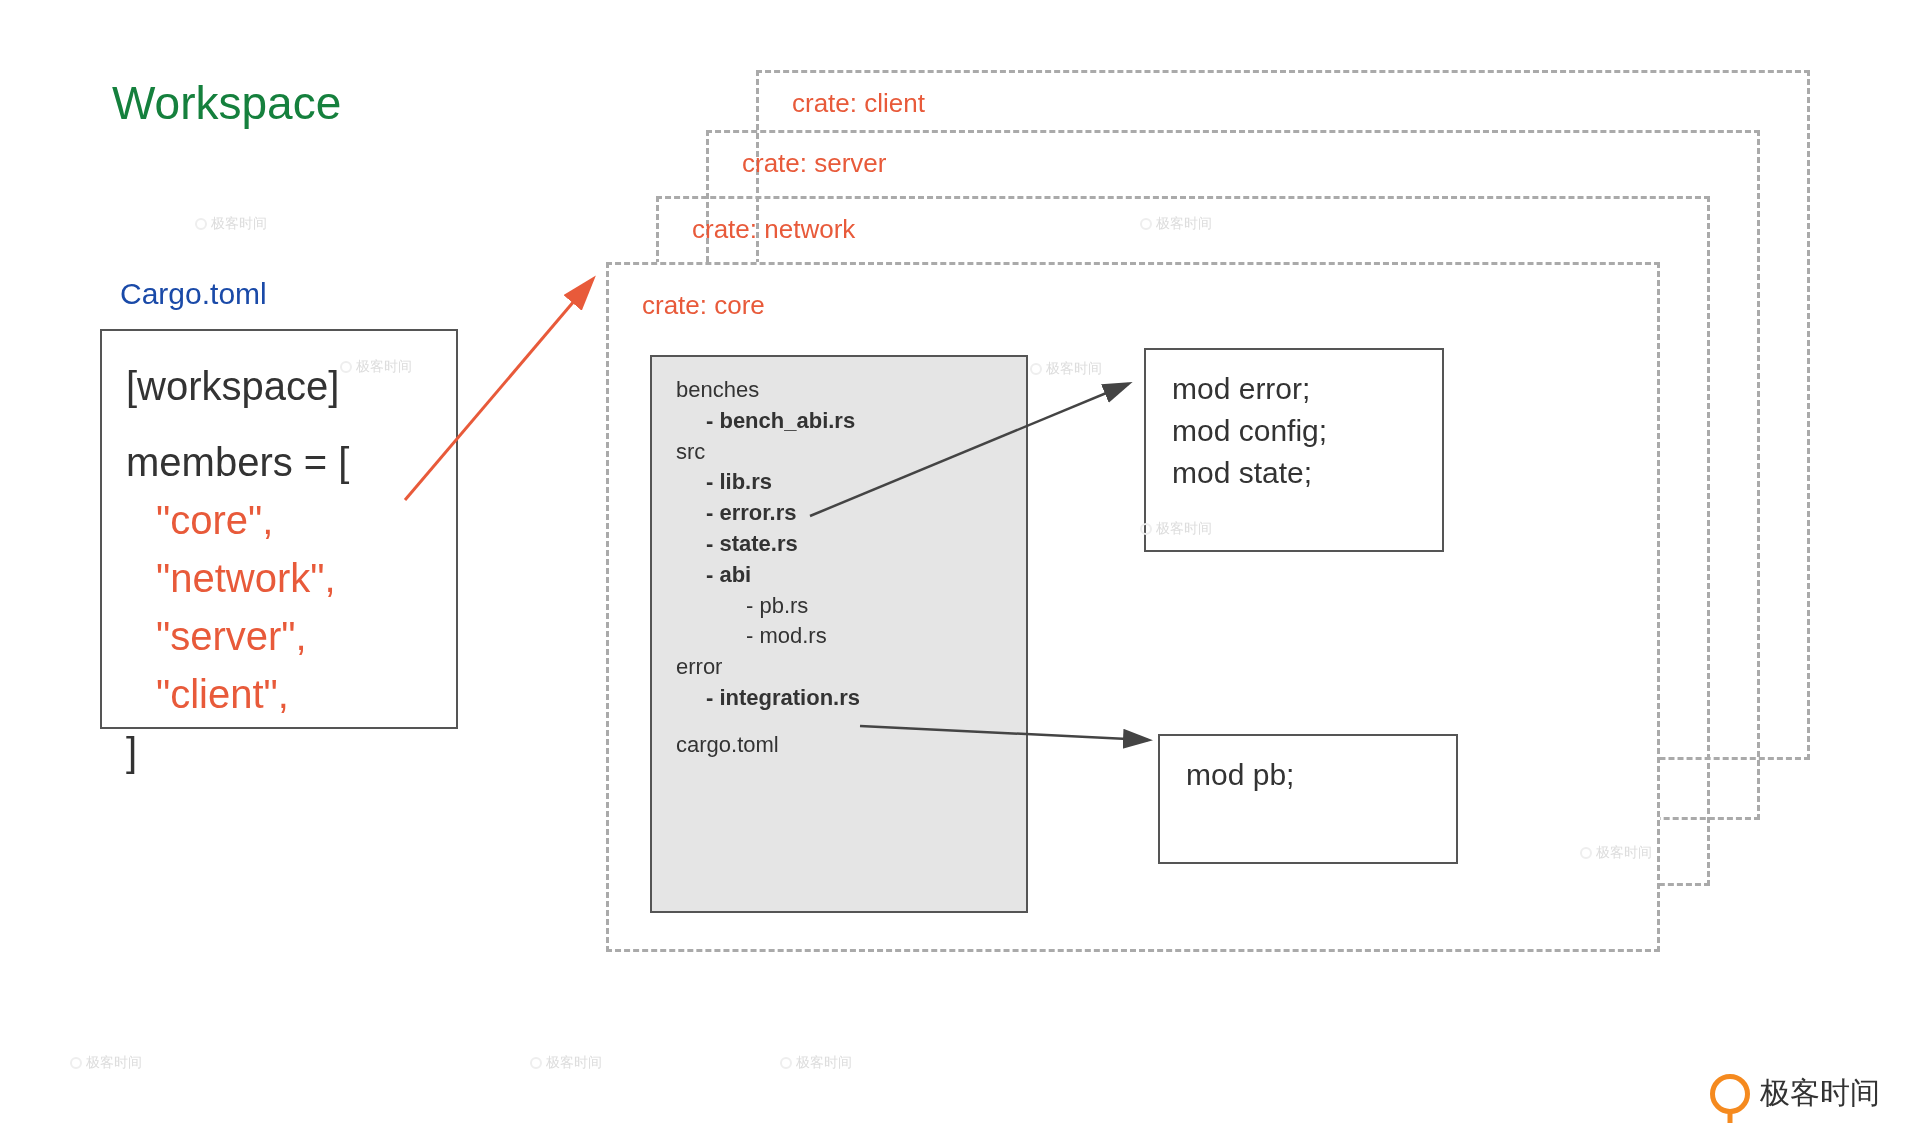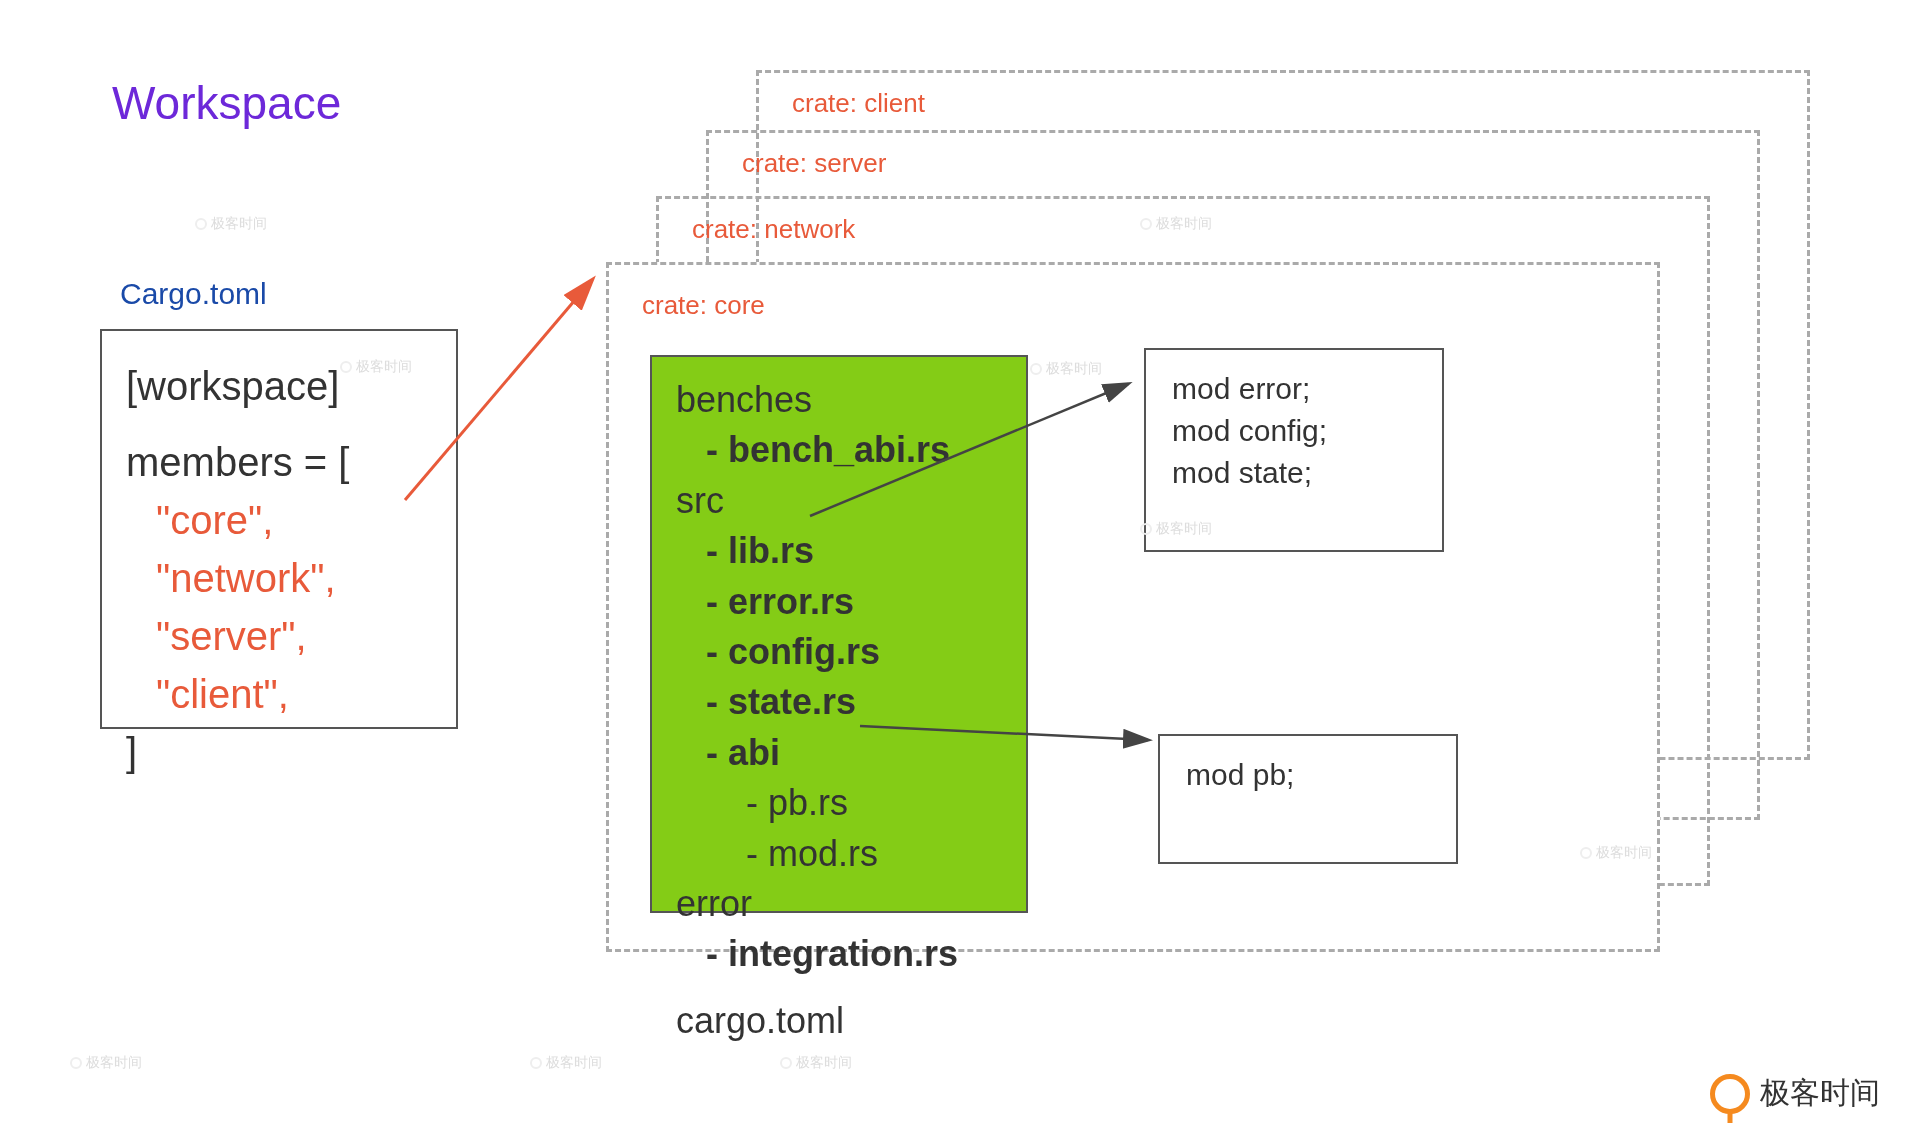--- a/index.html
+++ b/index.html
@@ -11,21 +11,21 @@
     background: #fff;
     font-family: "Helvetica Neue", Arial, sans-serif;
     position: relative;
     overflow: hidden;
   }
   .title {
     position: absolute;
     left: 112px;
     top: 76px;
     font-size: 46px;
-    color: #6d28d9;
+    color: #15803d;
     font-weight: 400;
   }
   .cargo-label {
     position: absolute;
     left: 120px;
     top: 277px;
     font-size: 30px;
     color: #1a4aa8;
     font-weight: 400;
   }
@@ -57,23 +57,23 @@
     font-weight: 400;
   }
 
   .core-files {
     position: absolute;
     left: 650px;
     top: 355px;
     width: 378px;
     height: 558px;
     border: 2.5px solid #555;
-    background: #84cc16;
+    background: #e5e5e5;
     padding: 18px 24px;
-    font-size: 36px;
+    font-size: 22px;
     color: #333;
     line-height: 1.4;
   }
   .core-files .i1 { padding-left: 30px; display:block;font-weight:bold; }
   .core-files .i2 { padding-left: 70px; display:block; }
 
   .mod-box {
     position: absolute;
     border: 2.5px solid #555;
     background: #fff;
@@ -161,21 +161,20 @@
 
 <div class="crate-layer" style="left:606px; top:262px; width:1054px; height:690px; background:#fff;"></div>
 <div class="crate-label" style="left:642px; top:290px;text-align:center;">crate: core</div>
 
 <div class="core-files">
   <div>benches</div>
   <span class="i1">- bench_abi.rs</span>
   <div>src</div>
   <span class="i1">- lib.rs</span>
   <span class="i1">- error.rs</span>
-  <span class="i1">- config.rs</span>
   <span class="i1">- state.rs</span>
   <span class="i1">- abi</span>
   <span class="i2">- pb.rs</span>
   <span class="i2">- mod.rs</span>
   <div>error</div>
   <span class="i1">- integration.rs</span>
   <div style="height:16px"></div>
   <div>cargo.toml</div>
 </div>
 

